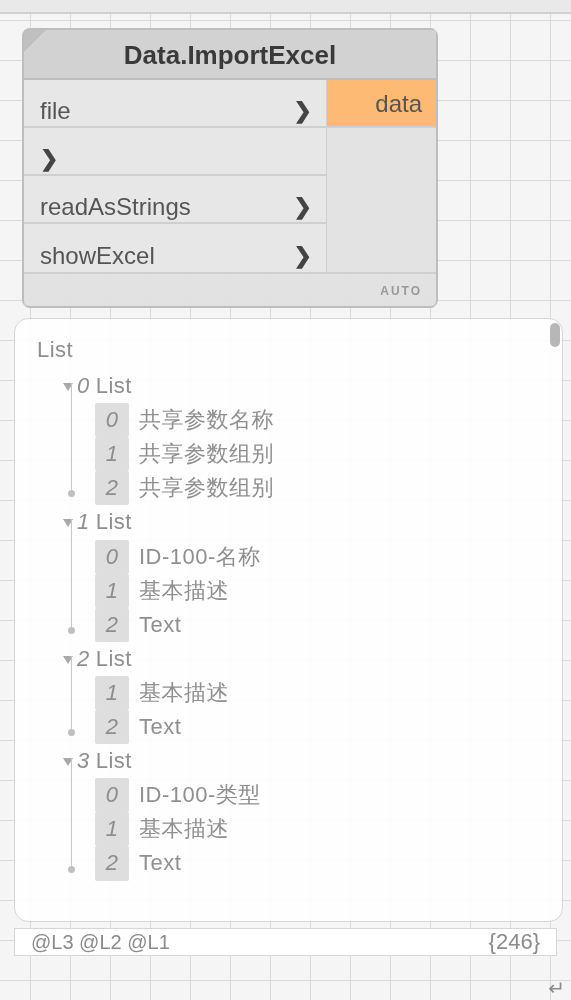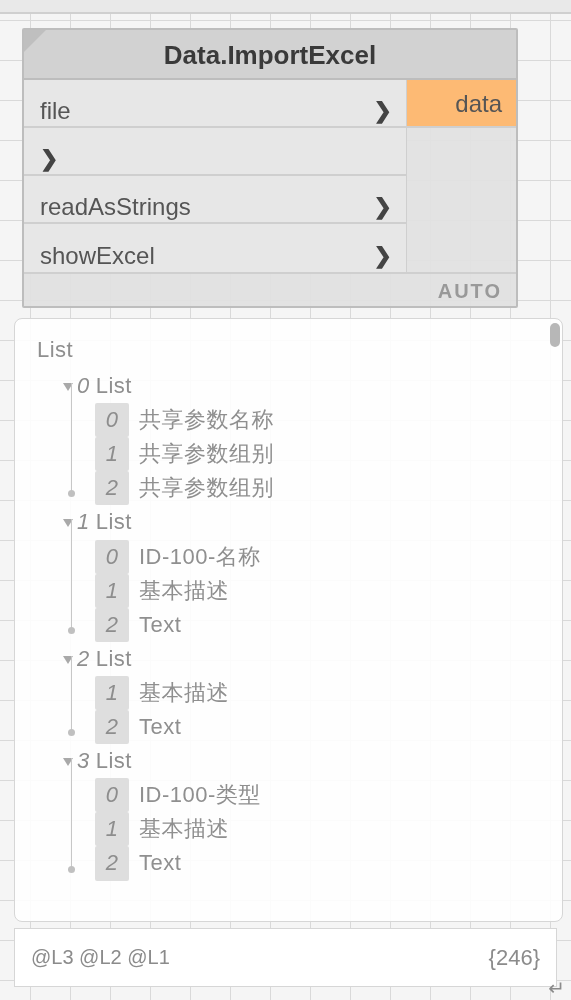--- a/index.html
+++ b/index.html
@@ -26,24 +26,24 @@
     height: 14px;
     background: #e9e9e9;
     border-bottom: 2px solid #d0d0d0;
   }
 
   
   .node {
     position: absolute;
     left: 22px;
     top: 28px;
-    width: 496px;
+    width: 416px;
     border: 2px solid #bdbdbd;
     background: rgba(232,232,232,0.92);
-    border-radius: 2px;
+    border-radius: 8px;
   }
   .node-header {
     position: relative;
     height: 50px;
     line-height: 50px;
     text-align: center;
     font-weight: 700;
     font-size: 26px;
     color: #3a3a3a;
     background: #d2d2d2;
@@ -80,36 +80,36 @@
     background: #fdba74;
     border-bottom: 2px solid #cfcfcf;
   }
   .node-footer {
     height: 34px;
     border-top: 2px solid #cfcfcf;
     background: rgba(220,220,220,0.6);
     text-align: right;
     padding-right: 14px;
     line-height: 34px;
-    font-size: 20px;
+    font-size: 12px;
     font-weight: 700;
     letter-spacing: 2px;
     color: #999;
   }
 
   
   .preview {
     position: absolute;
     left: 14px;
     right: 8px;
     top: 318px;
     height: 604px;
     background: rgba(255,255,255,0.88);
     border: 1px solid #d6d6d6;
-    border-radius: 8px;
+    border-radius: 14px;
     overflow: hidden;
   }
   .preview-scroll {
     position: absolute;
     right: 2px; top: 4px;
     width: 10px; height: 24px;
     background: #b7b7b7;
     border-radius: 5px;
   }
   .tree {
@@ -159,21 +159,21 @@
     color: #8d8d8d;
     border-radius: 2px;
     font-style: italic;
   }
 
   
   .footer-bar {
     position: absolute;
     left: 14px; right: 14px;
     top: 928px;
-    height: 59px;
+    height: 28px;
     background: #fff;
     border: 1px solid #d6d6d6;
     display: flex;
     align-items: center;
     justify-content: space-between;
     padding: 0 16px;
     color: #8b8b8b;
     font-size: 20px;
   }
   .footer-bar .count { font-size: 22px; }

